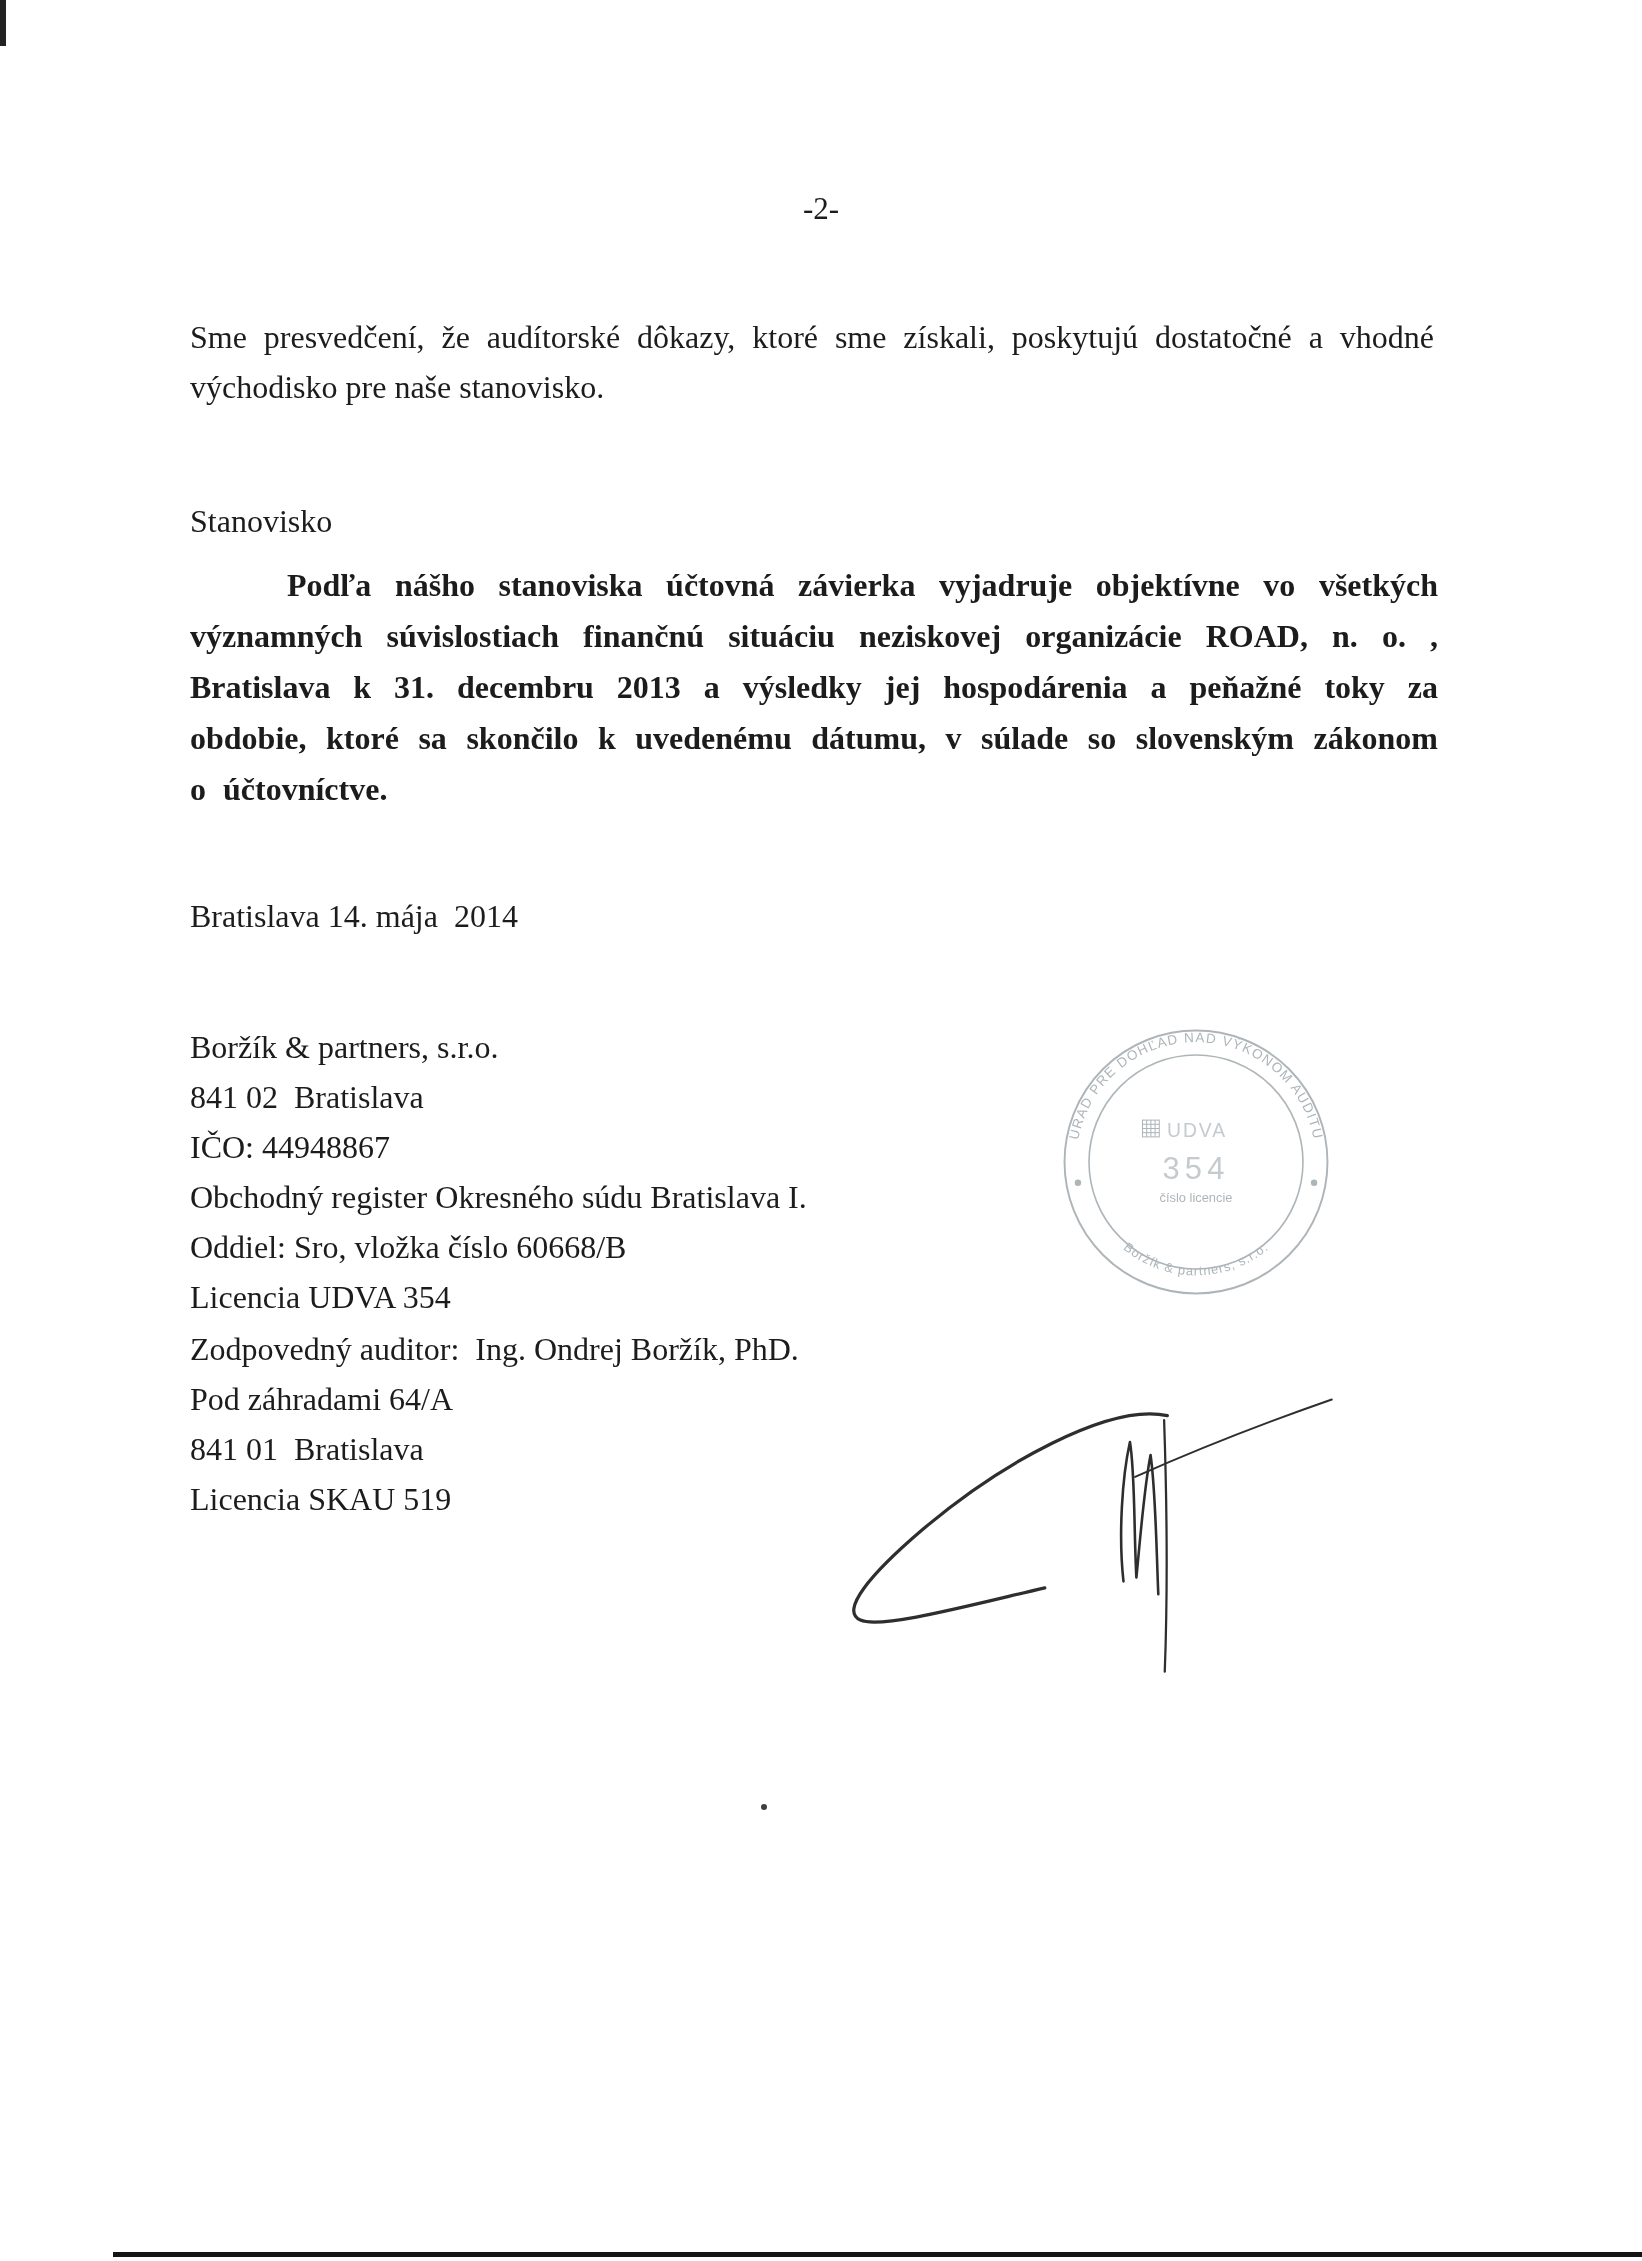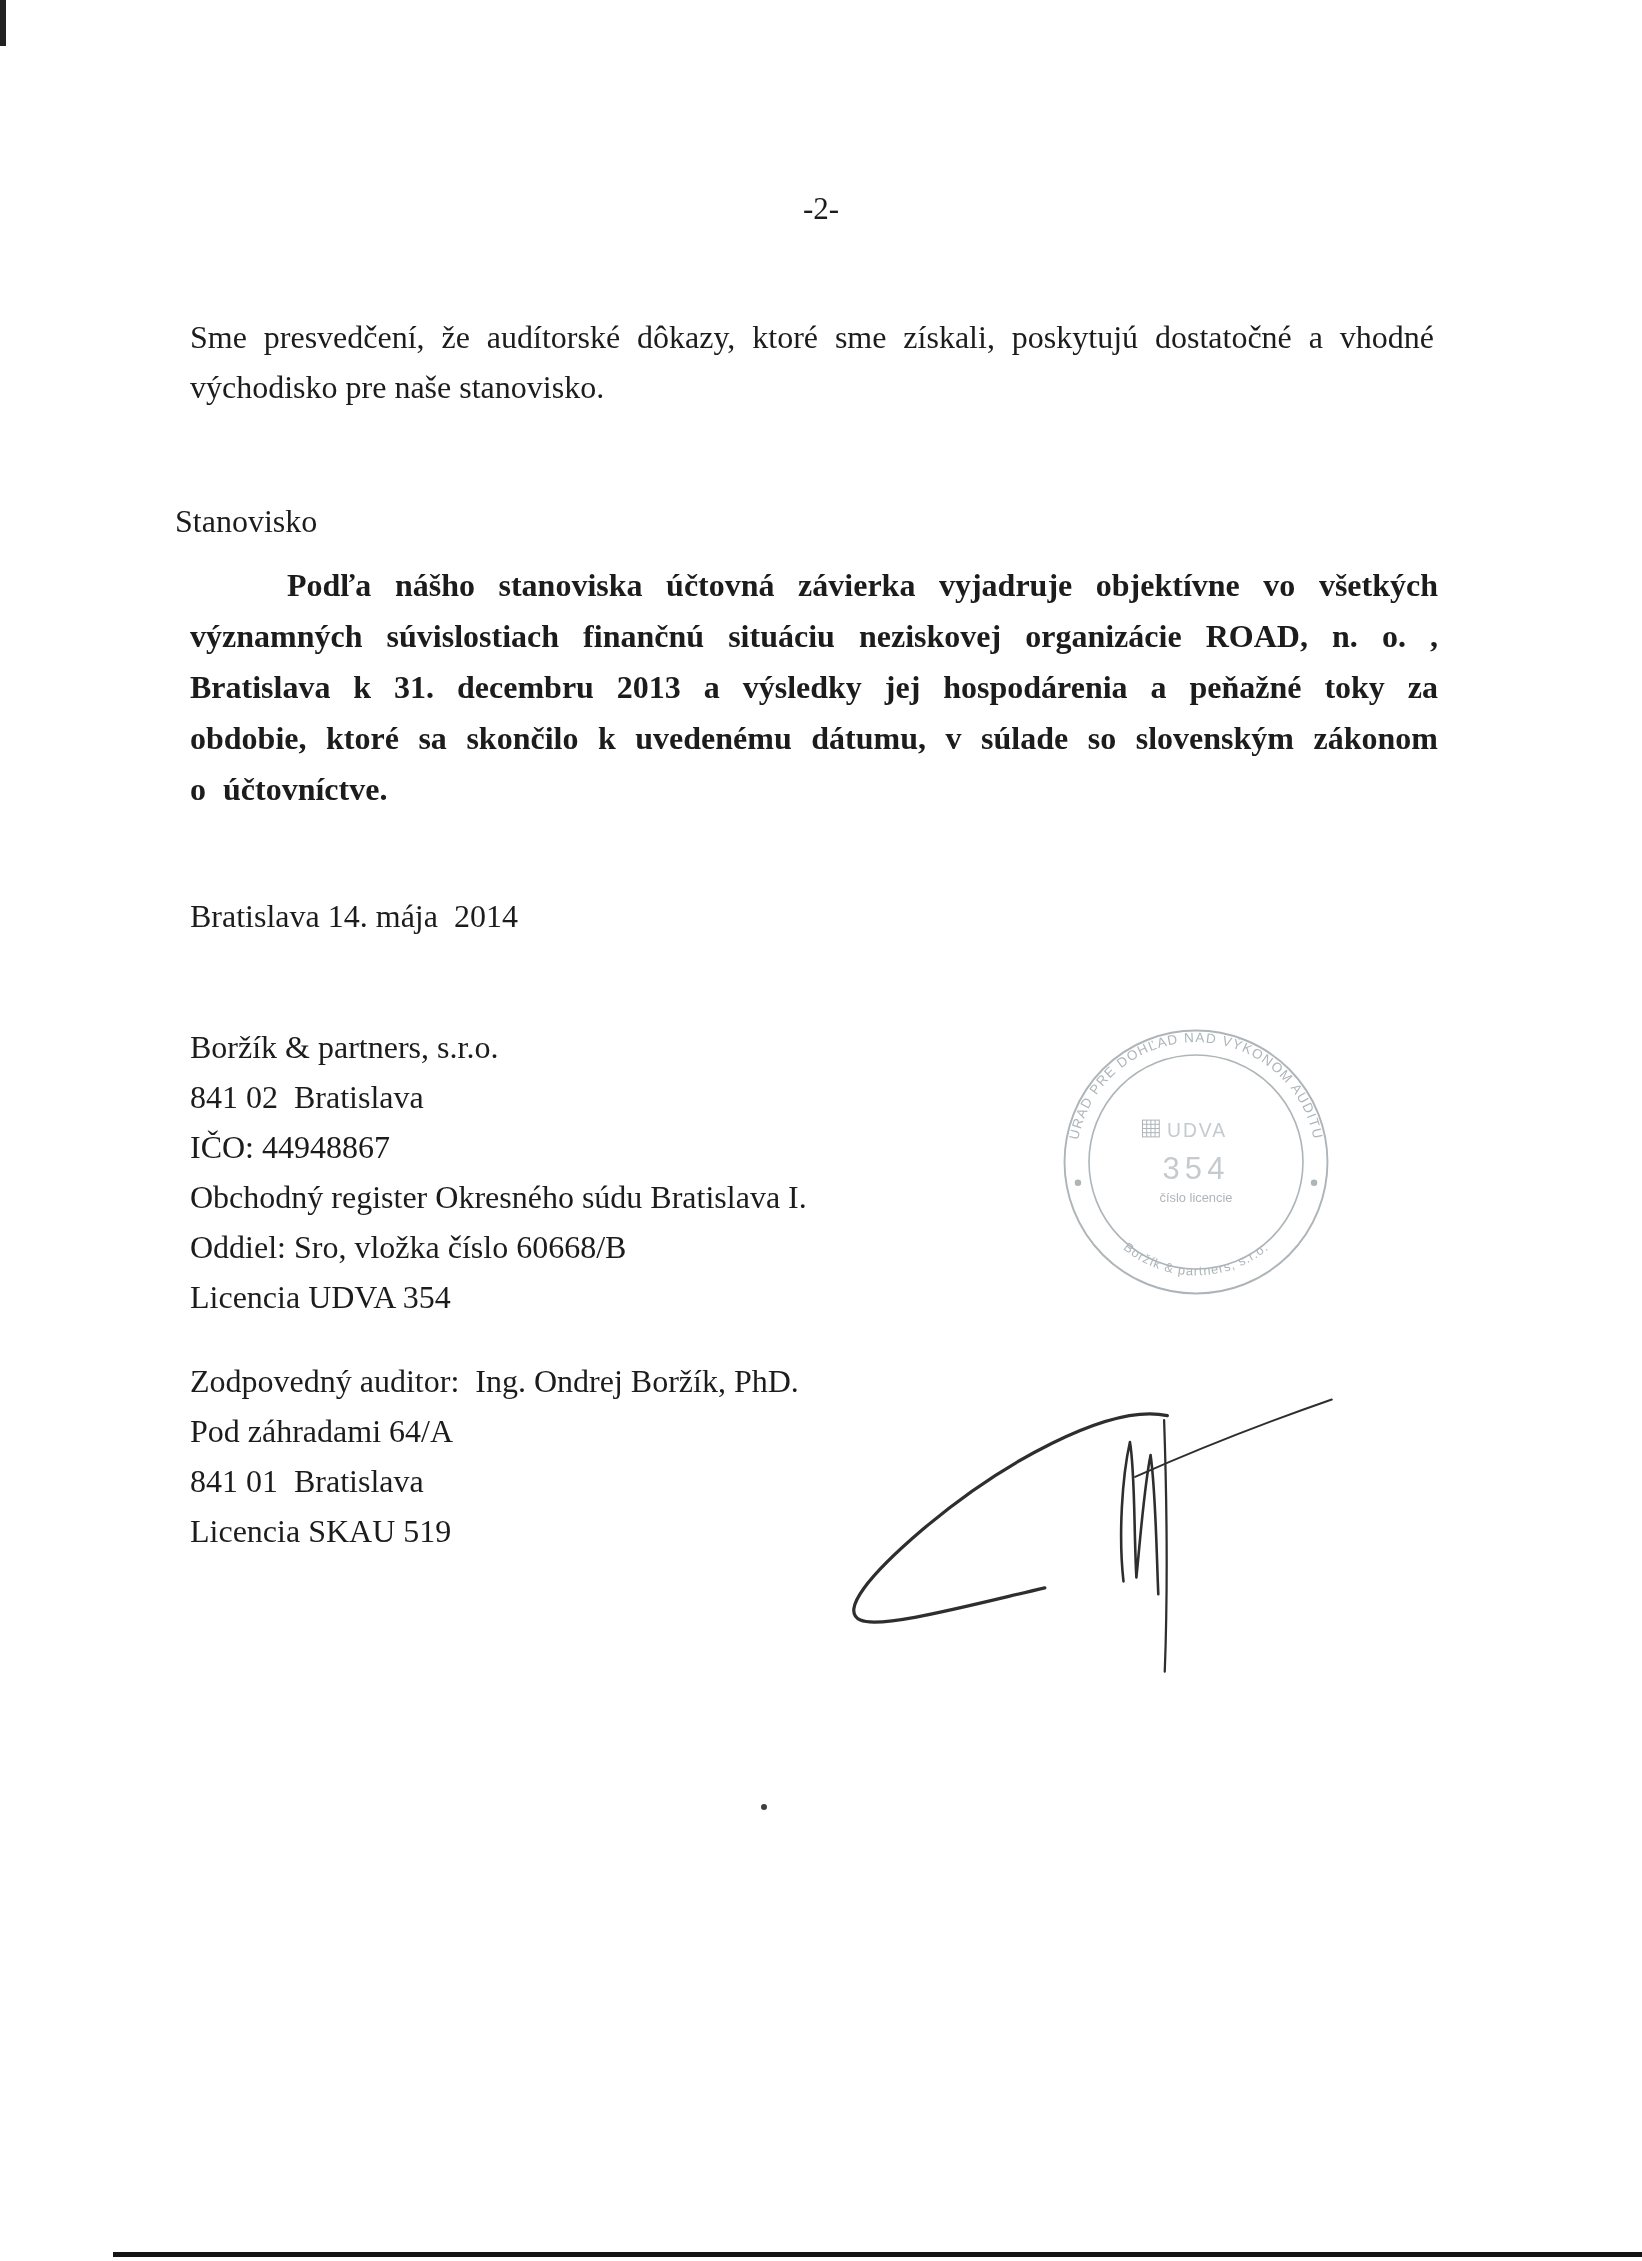--- a/index.html
+++ b/index.html
@@ -19,33 +19,33 @@
 
   .page-number {
     top: 191px; left: 0; width: 100%;
     text-align: center; font-size: 31px;
   }
   .intro {
     top: 312px; left: 190px; width: 1244px;
     text-align: justify;
   }
   .opinion-heading {
-    top: 496px; left: 175px;
+    top: 496px; left: 190px;
   }
   .opinion {
     top: 560px; left: 190px; width: 1248px;
     font-weight: bold;
     text-align: justify;
     text-indent: 97px;
     word-spacing: 9px;
     line-height: 51px;
   }
   .dateline { top: 891px; left: 190px; }
   .firm-block { top: 1022px; left: 190px; }
-  .auditor-block { top: 1356px; left: 190px; }
+  .auditor-block { top: 1324px; left: 190px; }
 
   .stamp { left: 1051px; top: 1017px; opacity: 0.8; }
   .stamp text, .stamp textPath {
     font-family: "Liberation Sans", sans-serif;
   }
   .stamp .ring-text { font-size: 21px; letter-spacing: 2px; }
   .stamp .ring-text-bottom { font-size: 20px; letter-spacing: 1.5px; }
   .stamp .org-abbr { font-size: 30px; letter-spacing: 3px; }
   .stamp .license-number { font-size: 48px; letter-spacing: 8px; }
   .stamp .license-label { font-size: 20px; }

